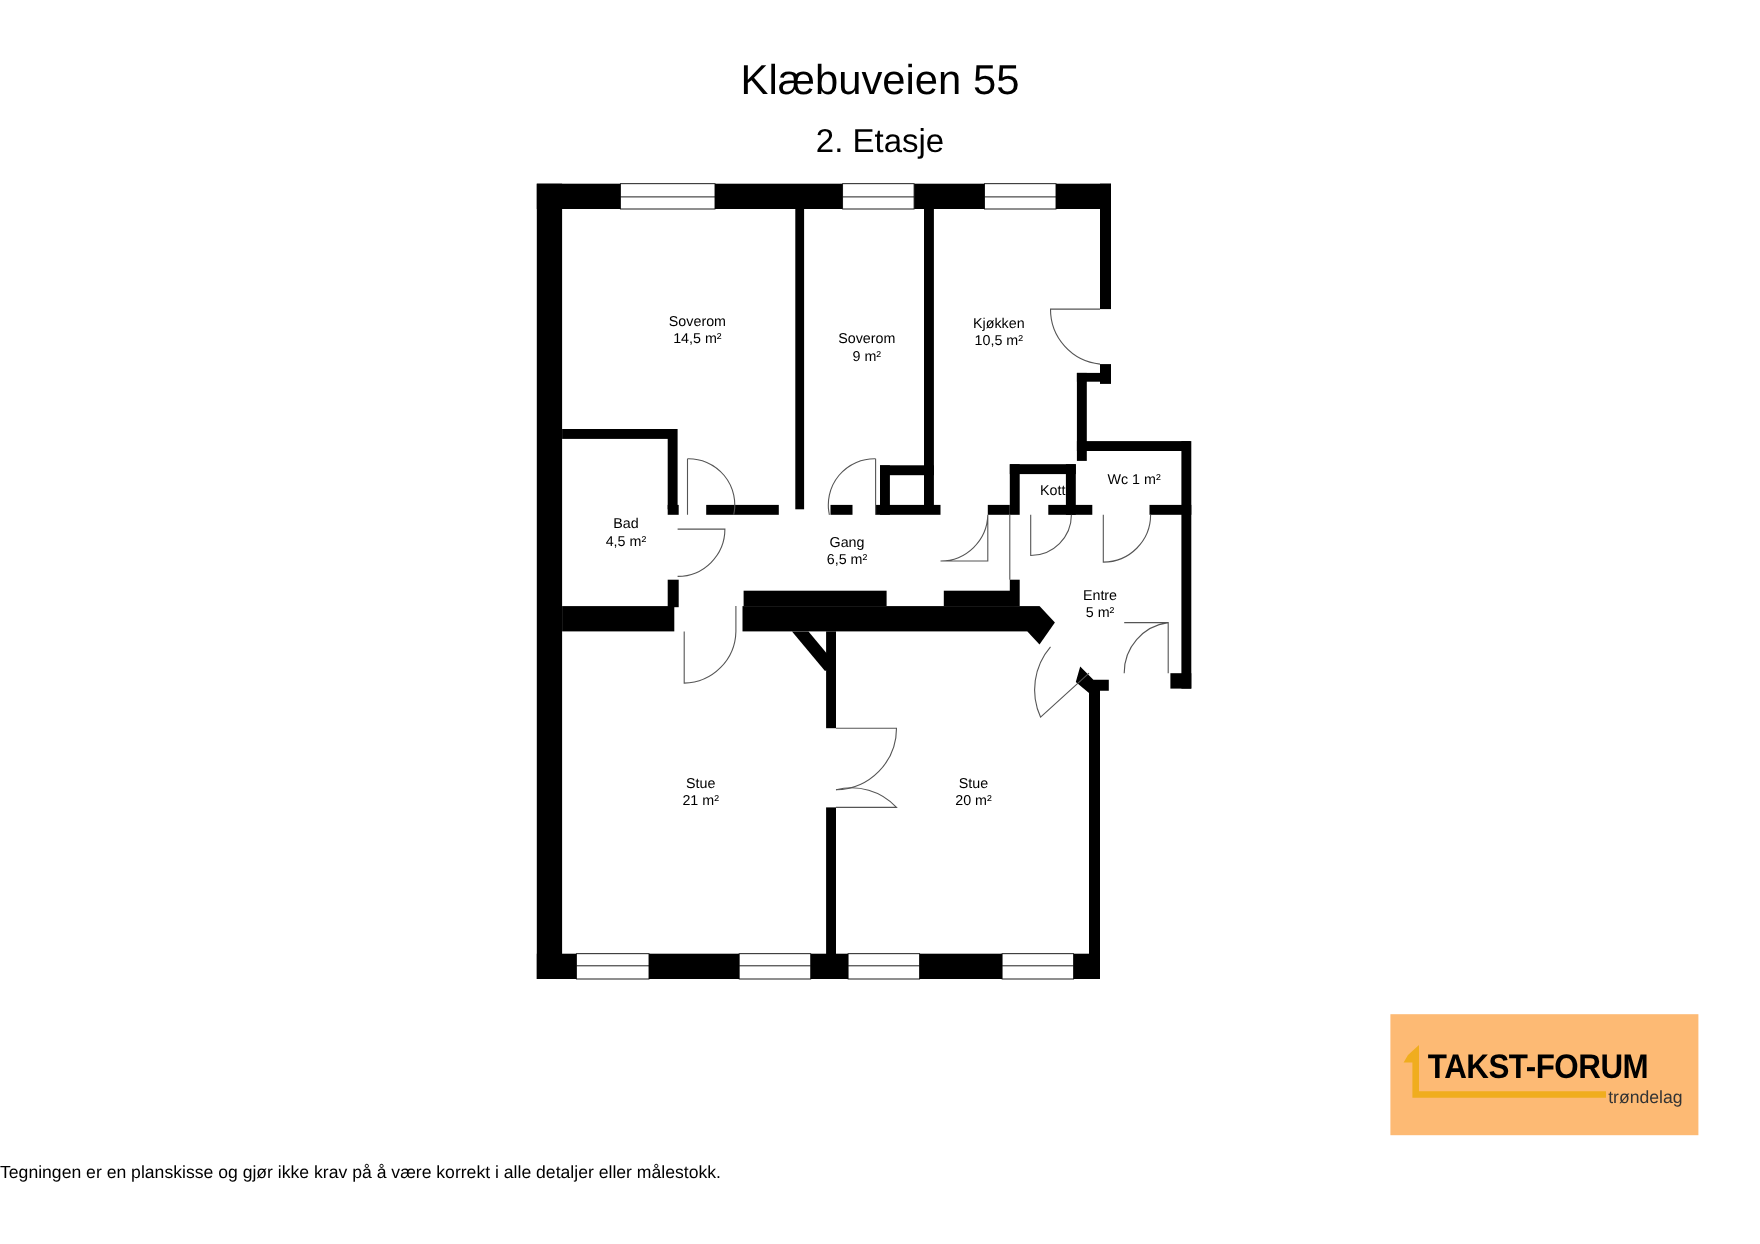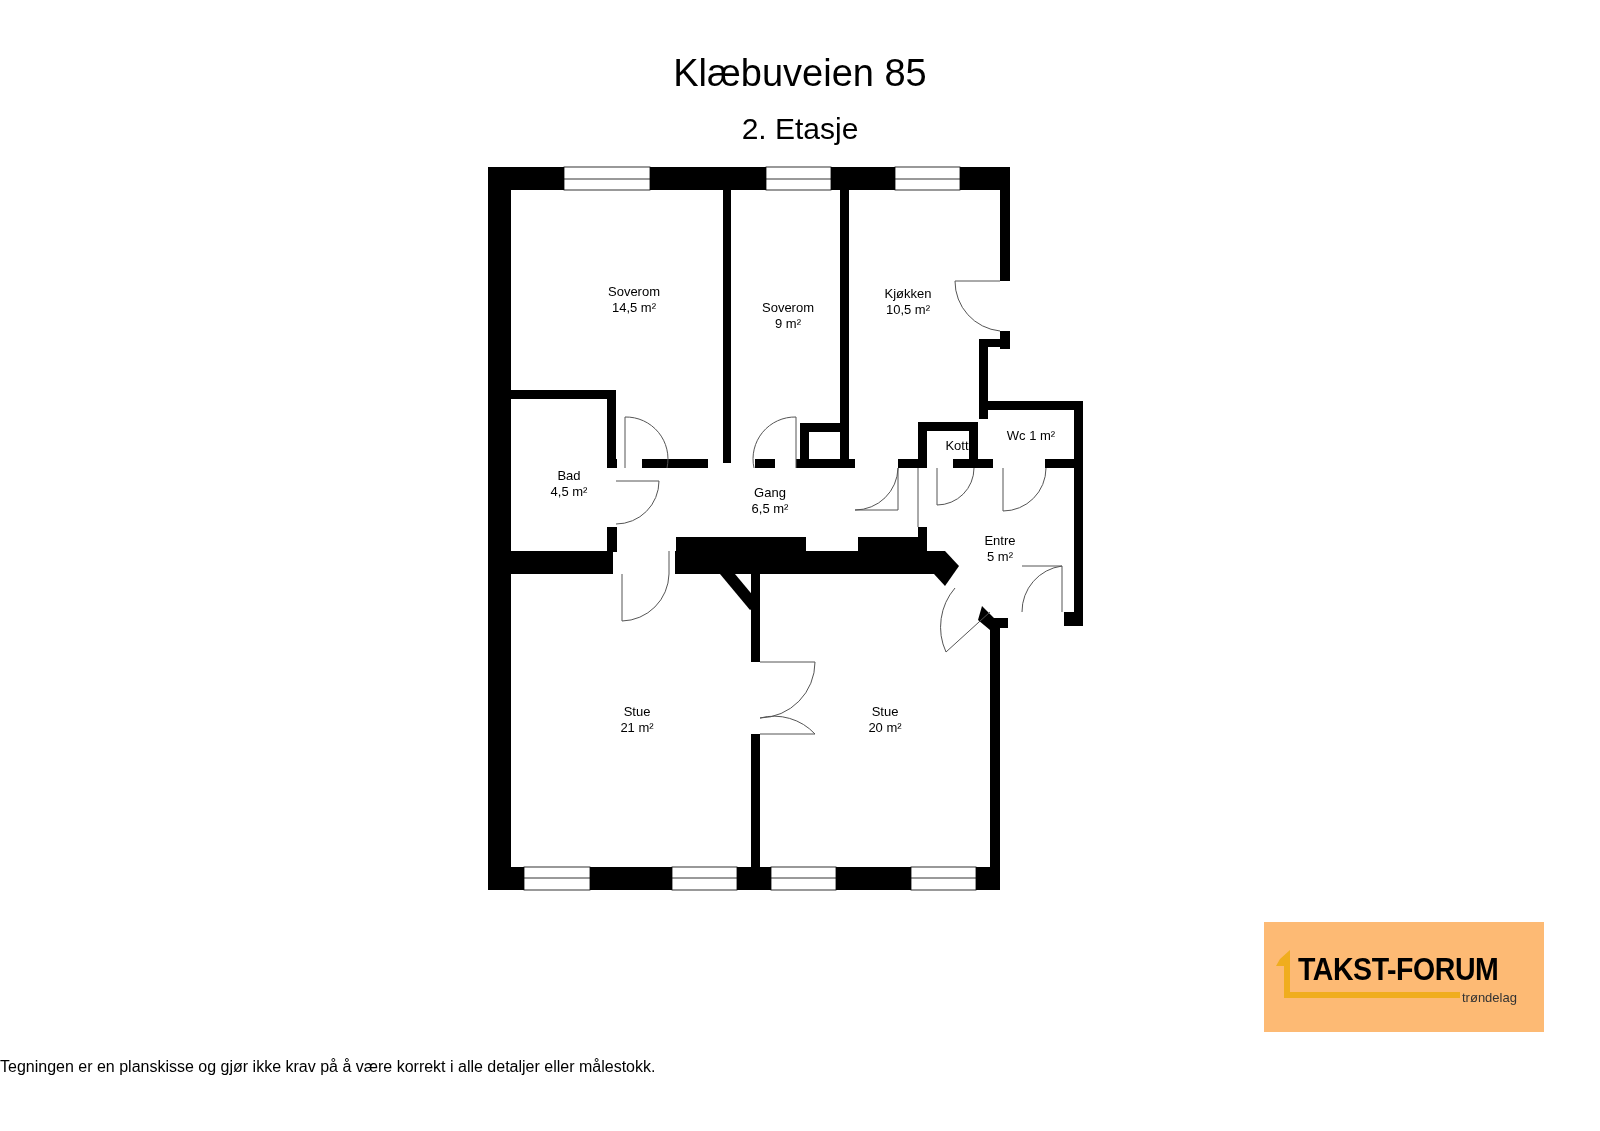--- a/index.html
+++ b/index.html
@@ -5,27 +5,27 @@
   html, body { margin:0; padding:0; background:#ffffff; }
   body { width:1600px; height:1131px; position:relative; overflow:hidden; font-family:"Liberation Sans", sans-serif; color:#000; }
   .title { position:absolute; left:0; width:1600px; text-align:center; }
   #main-title { top:52px; font-size:38px; }
   #sub-title { top:112px; font-size:30px; }
   #plan { position:absolute; left:0; top:0; }
   .room-label { font-family:"Liberation Sans", sans-serif; font-size:13px; text-anchor:middle; fill:#000; }
   #disclaimer { position:absolute; top:1058px; left:0; width:1600px; font-size:16px; }
   #logo { position:absolute; left:1264px; top:922px; width:280px; height:110px; background:#fdba74; }
   #logo-main { position:absolute; left:34px; top:30px; font-size:31px; font-weight:bold; letter-spacing:-0.5px; font-family:"Liberation Sans", sans-serif; transform:scaleX(0.92); transform-origin:left; }
-  #logo-sub { position:absolute; left:198px; top:68px; font-size:13px; color:#333; }
+  #logo-sub { position:absolute; left:198px; top:68px; font-size:16px; color:#333; }
   #logo-arrow { position:absolute; left:0; top:0; }
 </style>
 </head>
 <body>
 
-<div class="title" id="main-title">Klæbuveien 85</div>
+<div class="title" id="main-title">Klæbuveien 55</div>
 <div class="title" id="sub-title">2. Etasje</div>
 
 <svg id="plan" width="1600" height="1131" viewBox="0 0 1600 1131">
   <g fill="#000">
 
     <rect x="488" y="167" width="23" height="723"></rect>
 
     <rect x="488" y="167" width="76" height="23"></rect>
     <rect x="650" y="167" width="116" height="23"></rect>
     <rect x="831" y="167" width="64" height="23"></rect>

